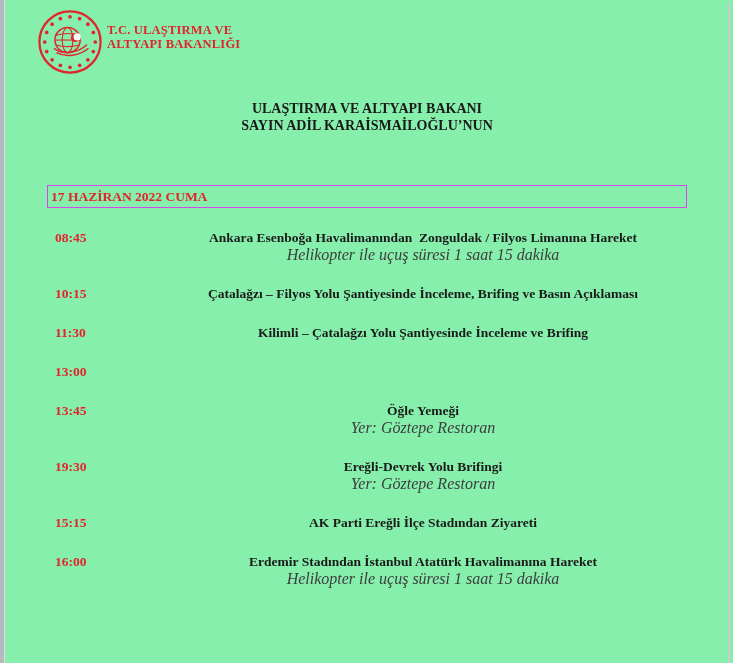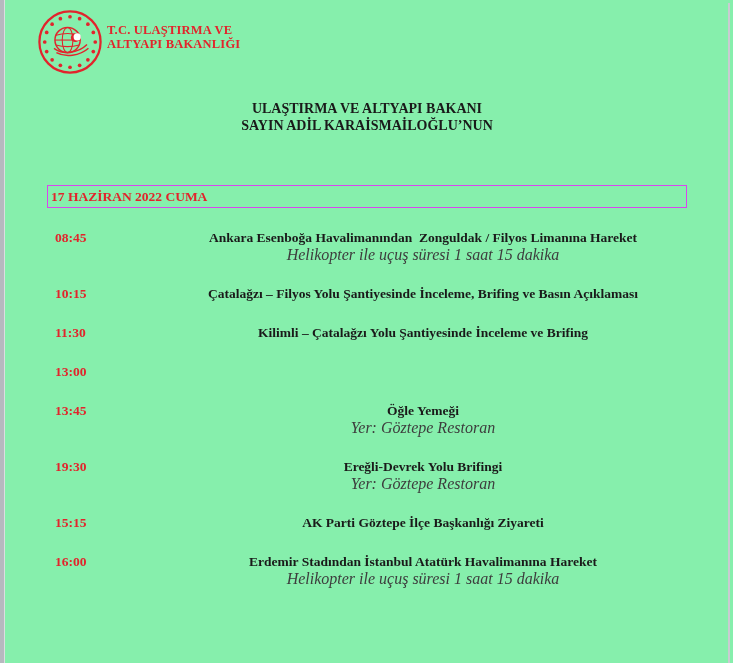--- a/index.html
+++ b/index.html
@@ -156,21 +156,21 @@
         <div class="time">19:30</div>
         <div class="desc">
           <div class="desc-title">Ereğli-Devrek Yolu Brifingi</div>
           <div class="desc-note">Yer: Göztepe Restoran</div>
         </div>
       </div>
 
       <div class="row">
         <div class="time">15:15</div>
         <div class="desc">
-          <div class="desc-title">AK Parti Göztepe İlçe Başkanlığı Ziyareti</div>
+          <div class="desc-title">AK Parti Ereğli İlçe Stadından Ziyareti</div>
 
         </div>
       </div>
 
       <div class="row">
         <div class="time">16:00</div>
         <div class="desc">
           <div class="desc-title">Erdemir Stadından İstanbul Atatürk Havalimanına Hareket</div>
           <div class="desc-note">Helikopter ile uçuş süresi 1 saat 15 dakika</div>
         </div>

